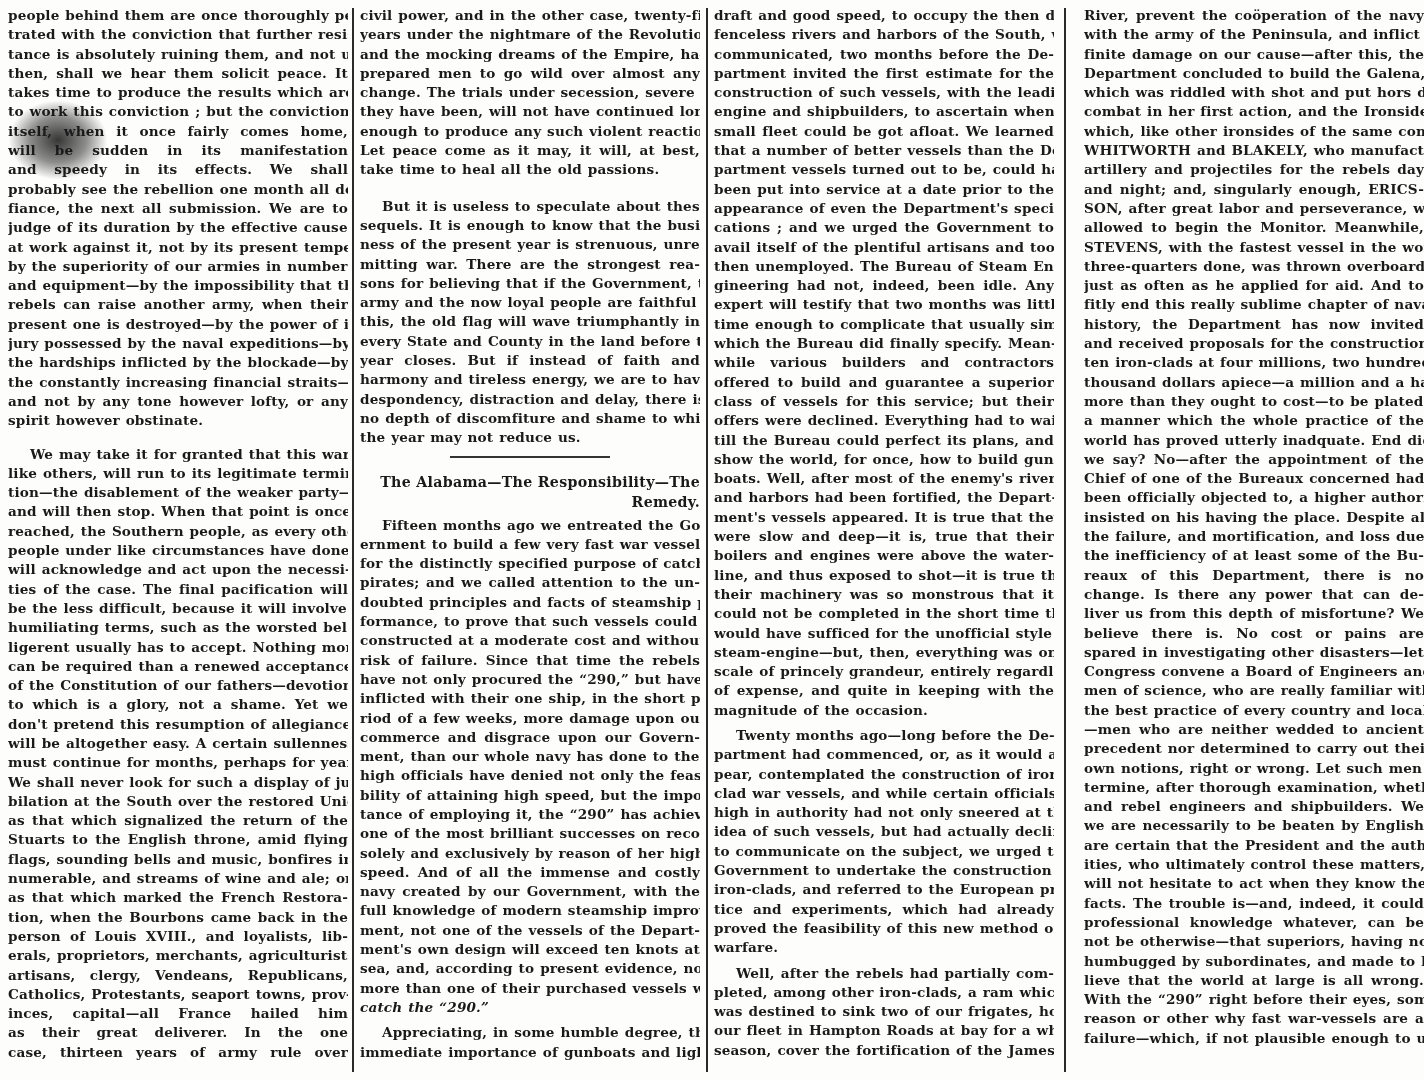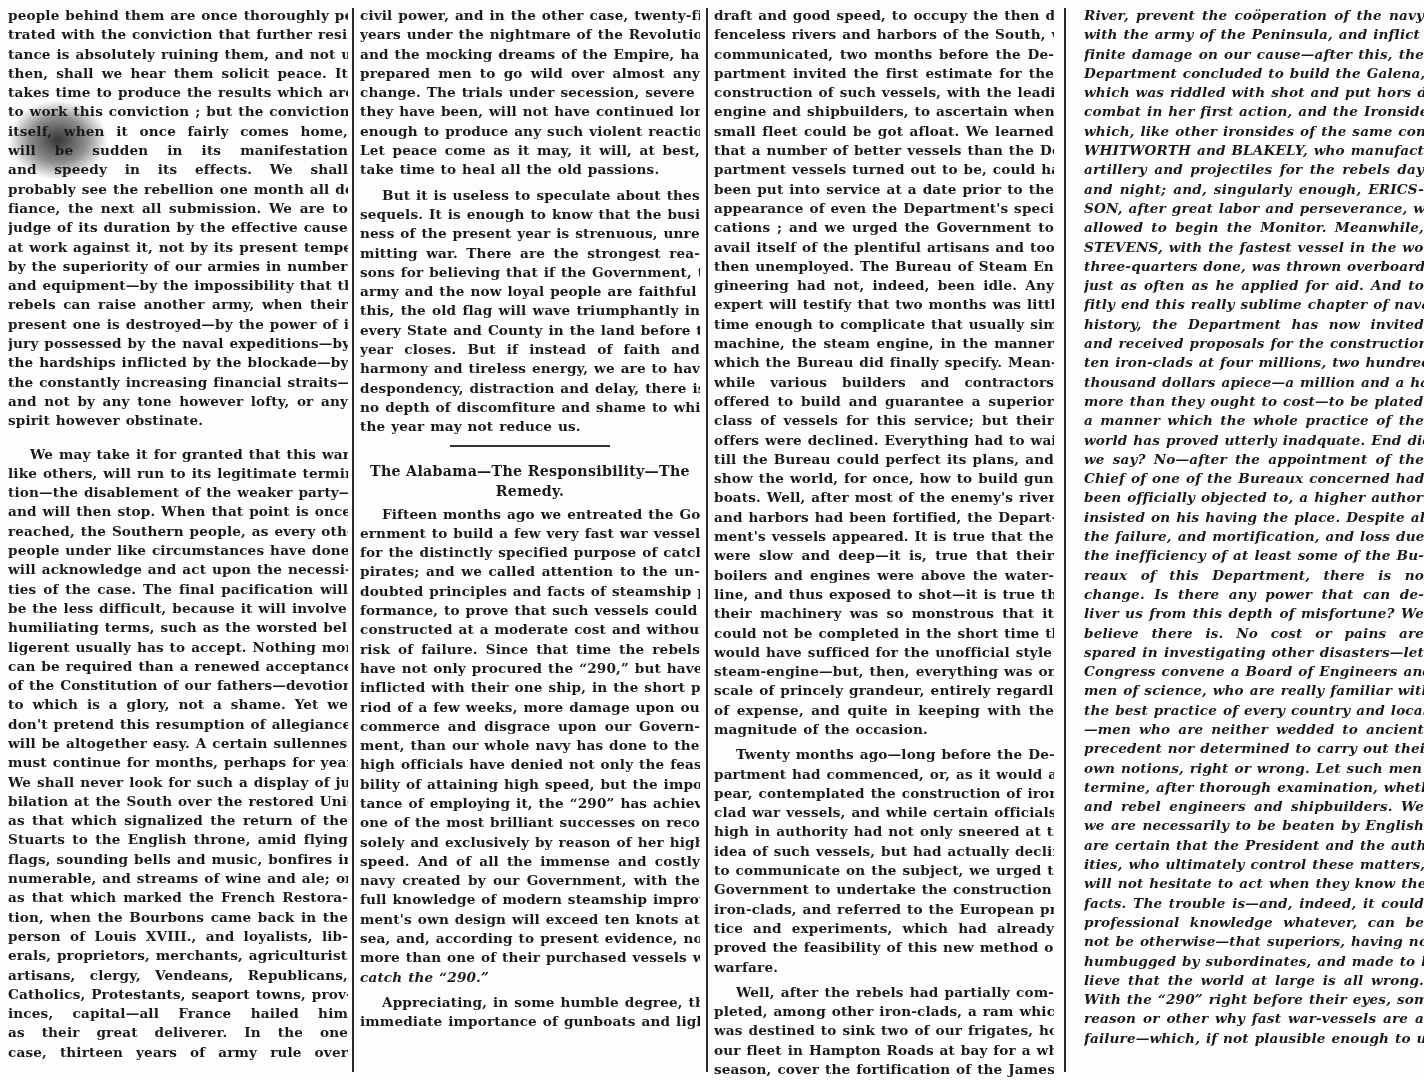--- a/index.html
+++ b/index.html
@@ -53,21 +53,21 @@
       top: 8px;
       width: 2px;
       background: #2a2a2a;
       height: 1064px;
     }
     .headline {
       font-family: "DejaVu Serif", serif;
       font-weight: bold;
       font-size: 14.2px;
       line-height: 20px;
-      text-align: center;
+      text-align: right;
       margin: 14px 0 4px 0;
       letter-spacing: 0.3px;
     }
     .rule {
       width: 160px;
       height: 2px;
       background: #333;
       margin: 8px auto 0 auto;
     }
     .blot {
@@ -153,21 +153,21 @@
     <div id="col1-top">
         <p>
           <span class="line">civil power, and in the other case, twenty-five</span>
           <span class="line">years under the nightmare of the Revolution,</span>
           <span class="line">and the mocking dreams of the Empire, had</span>
           <span class="line">prepared men to go wild over almost any</span>
           <span class="line">change. The trials under secession, severe as</span>
           <span class="line">they have been, will not have continued long</span>
           <span class="line">enough to produce any such violent reaction.</span>
           <span class="line">Let peace come as it may, it will, at best,</span>
-          <span class="line last" style="margin-bottom: 6px;">take time to heal all the old passions.</span>
+          <span class="line last" style="margin-bottom: 17px;">take time to heal all the old passions.</span>
           <span class="line ind">But it is useless to speculate about these</span>
           <span class="line">sequels. It is enough to know that the busi-</span>
           <span class="line">ness of the present year is strenuous, unre-</span>
           <span class="line">mitting war. There are the strongest rea-</span>
           <span class="line">sons for believing that if the Government, the</span>
           <span class="line">army and the now loyal people are faithful in</span>
           <span class="line">this, the old flag will wave triumphantly in</span>
           <span class="line">every State and County in the land before the</span>
           <span class="line">year closes. But if instead of faith and</span>
           <span class="line">harmony and tireless energy, we are to have</span>
@@ -197,20 +197,21 @@
           <span class="line">commerce and disgrace upon our Govern-</span>
           <span class="line">ment, than our whole navy has done to them</span>
           <span class="line">high officials have denied not only the feasi-</span>
           <span class="line">bility of attaining high speed, but the impor-</span>
           <span class="line">tance of employing it, the “290” has achieved</span>
           <span class="line">one of the most brilliant successes on record,</span>
           <span class="line">solely and exclusively by reason of her high</span>
           <span class="line">speed. And of all the immense and costly</span>
           <span class="line">navy created by our Government, with the</span>
           <span class="line">full knowledge of modern steamship improve-</span>
+          <span class="line">ment, not one of the vessels of the Depart-</span>
           <span class="line">ment's own design will exceed ten knots at</span>
           <span class="line">sea, and, according to present evidence, not</span>
           <span class="line">more than one of their purchased vessels will</span>
           <span class="line last" style="margin-bottom: 6px; font-style: italic;">catch the “290.”</span>
           <span class="line ind">Appreciating, in some humble degree, the</span>
           <span class="line">immediate importance of gunboats and light</span>
         </p>
       </div>
   </div>
 
@@ -228,21 +229,20 @@
         <span class="line">that a number of better vessels than the De-</span>
         <span class="line">partment vessels turned out to be, could have</span>
         <span class="line">been put into service at a date prior to the</span>
         <span class="line">appearance of even the Department's specifi-</span>
         <span class="line">cations ; and we urged the Government to</span>
         <span class="line">avail itself of the plentiful artisans and tools</span>
         <span class="line">then unemployed. The Bureau of Steam En-</span>
         <span class="line">gineering had not, indeed, been idle. Any</span>
         <span class="line">expert will testify that two months was little</span>
         <span class="line">time enough to complicate that usually simple</span>
-        <span class="line">machine, the steam engine, in the manner</span>
         <span class="line">which the Bureau did finally specify. Mean-</span>
         <span class="line">while various builders and contractors</span>
         <span class="line">offered to build and guarantee a superior</span>
         <span class="line">class of vessels for this service; but their</span>
         <span class="line">offers were declined. Everything had to wait</span>
         <span class="line">till the Bureau could perfect its plans, and</span>
         <span class="line">show the world, for once, how to build gun-</span>
         <span class="line">boats. Well, after most of the enemy's rivers</span>
         <span class="line">and harbors had been fortified, the Depart-</span>
         <span class="line">ment's vessels appeared. It is true that they</span>
@@ -271,21 +271,21 @@
         <span class="line ind">Well, after the rebels had partially com-</span>
         <span class="line">pleted, among other iron-clads, a ram which</span>
         <span class="line">was destined to sink two of our frigates, hold</span>
         <span class="line">our fleet in Hampton Roads at bay for a whole</span>
         <span class="line">season, cover the fortification of the James</span>
       </p>
     </div>
 
   <div class="divider-v" style="left:1064px;"></div>
 
-  <div class="col" id="col3" style="left:1084px; width:340px;font-style:italic;">
+  <div class="col" id="col3" style="left:1084px; width:340px;">
       <p>
         <span class="line">River, prevent the coöperation of the navy</span>
         <span class="line">with the army of the Peninsula, and inflict in-</span>
         <span class="line">finite damage on our cause—after this, the</span>
         <span class="line">Department concluded to build the Galena,</span>
         <span class="line">which was riddled with shot and put hors du</span>
         <span class="line">combat in her first action, and the Ironsides,</span>
         <span class="line">which, like other ironsides of the same con-</span>
         <span class="line">WHITWORTH and BLAKELY, who manufacture</span>
         <span class="line">artillery and projectiles for the rebels day</span>

